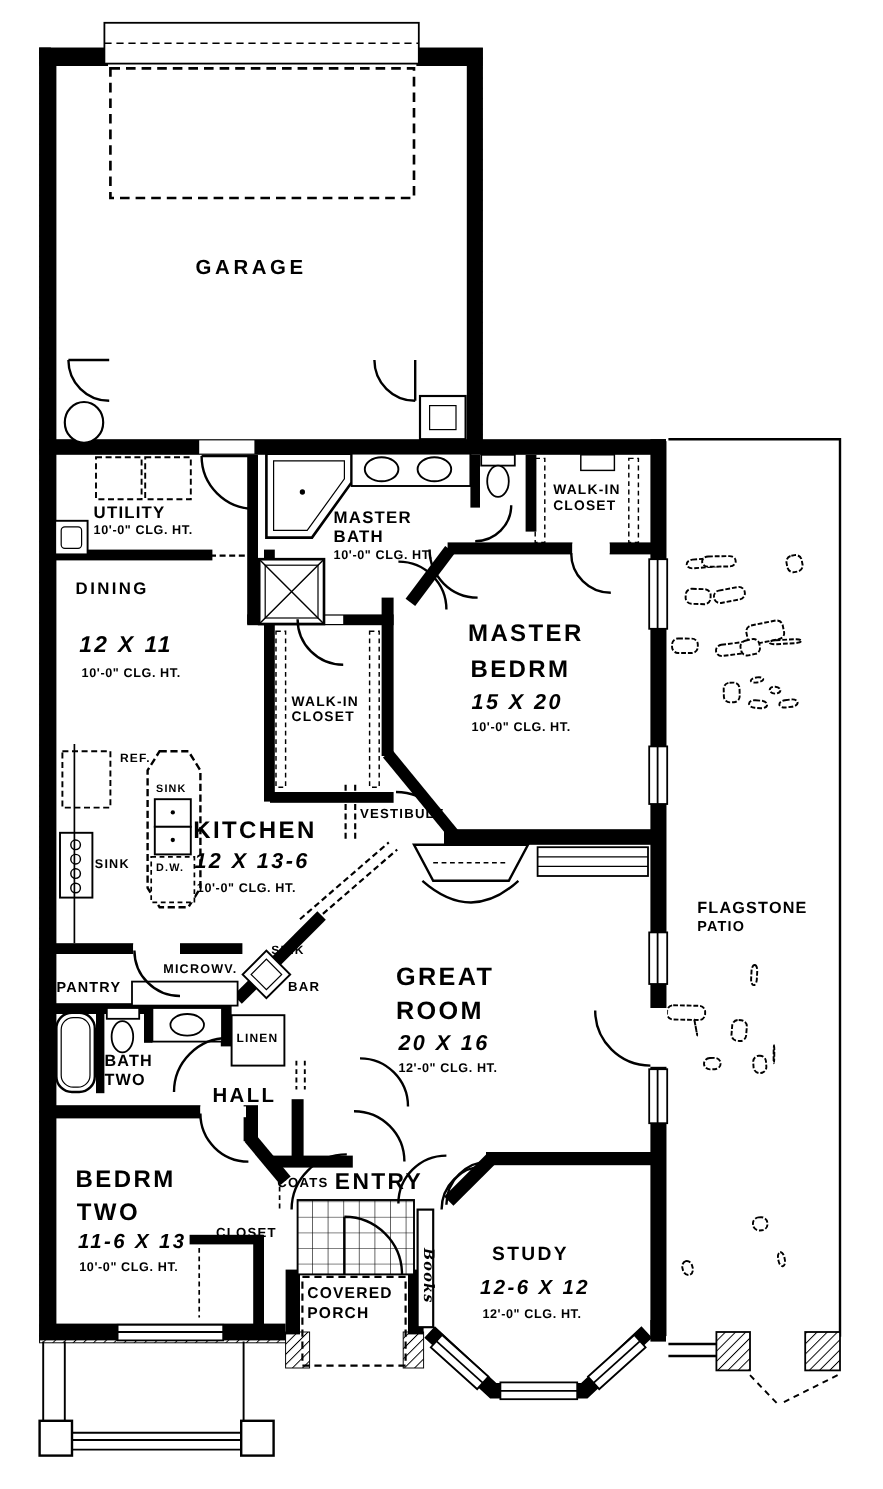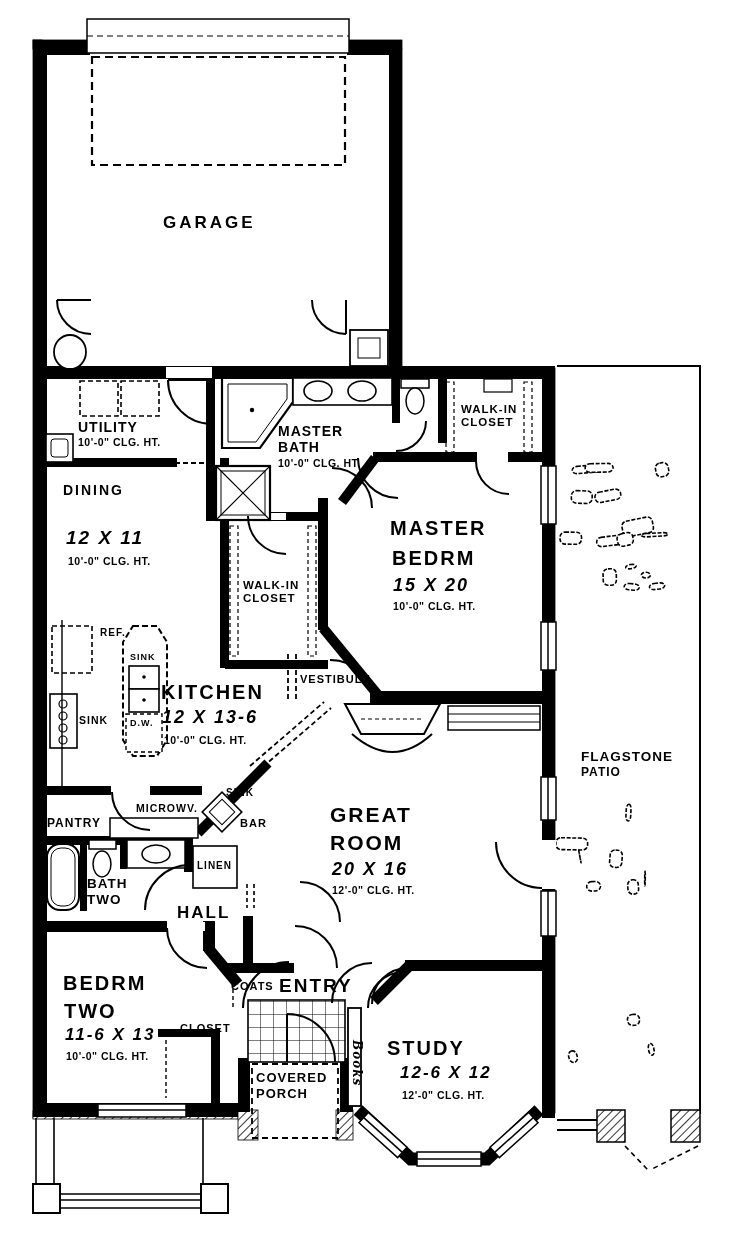--- a/index.html
+++ b/index.html
@@ -374,21 +374,21 @@
 <div class="lbl dim" style="left:65px;top:1026px;font-size:17px">11-6 X 13</div>
 <div class="lbl clg" style="left:66px;top:1051px;font-size:10.5px">10'-0" CLG. HT.</div>
 
 <div class="lbl" style="left:180px;top:1023px;font-size:11px">CLOSET</div>
 <div class="lbl" style="left:231px;top:981px;font-size:11px">COATS</div>
 <div class="lbl" style="left:279px;top:976px;font-size:19px;letter-spacing:2px">ENTRY</div>
 
 <div class="lbl" style="left:256px;top:1071px;font-size:13px">COVERED</div>
 <div class="lbl" style="left:256px;top:1087px;font-size:13px">PORCH</div>
 
-<div class="lbl" style="left:387px;top:1038px;font-size:20px;letter-spacing:2px">STUDY</div>
+<div class="lbl" style="left:410px;top:1038px;font-size:16px;letter-spacing:2px">STUDY</div>
 <div class="lbl dim" style="left:400px;top:1064px;font-size:17px">12-6 X 12</div>
 <div class="lbl clg" style="left:402px;top:1090px;font-size:10.5px">12'-0" CLG. HT.</div>
 
 <div class="lbl" style="left:581px;top:750px;font-size:13.5px">FLAGSTONE</div>
 <div class="lbl" style="left:581px;top:766px;font-size:12px">PATIO</div>
 
 <div class="lbl" style="left:100px;top:628px;font-size:10px">REF.</div>
 <div class="lbl" style="left:130px;top:653px;font-size:9px">SINK</div>
 <div class="lbl" style="left:130px;top:719px;font-size:9px">D.W.</div>
 <div class="lbl" style="left:79px;top:715px;font-size:10.5px">SINK</div>

